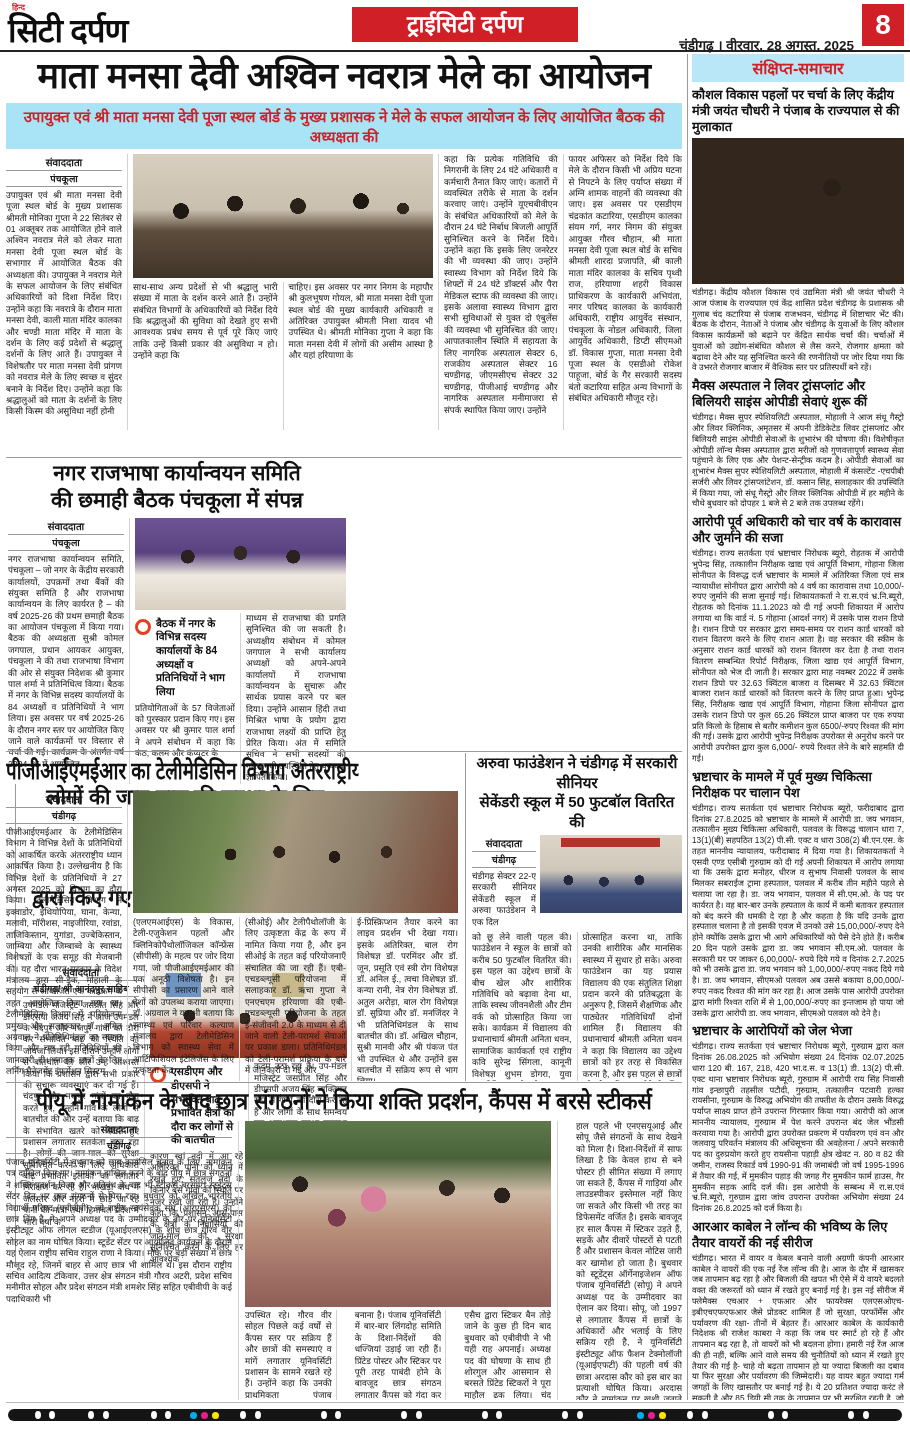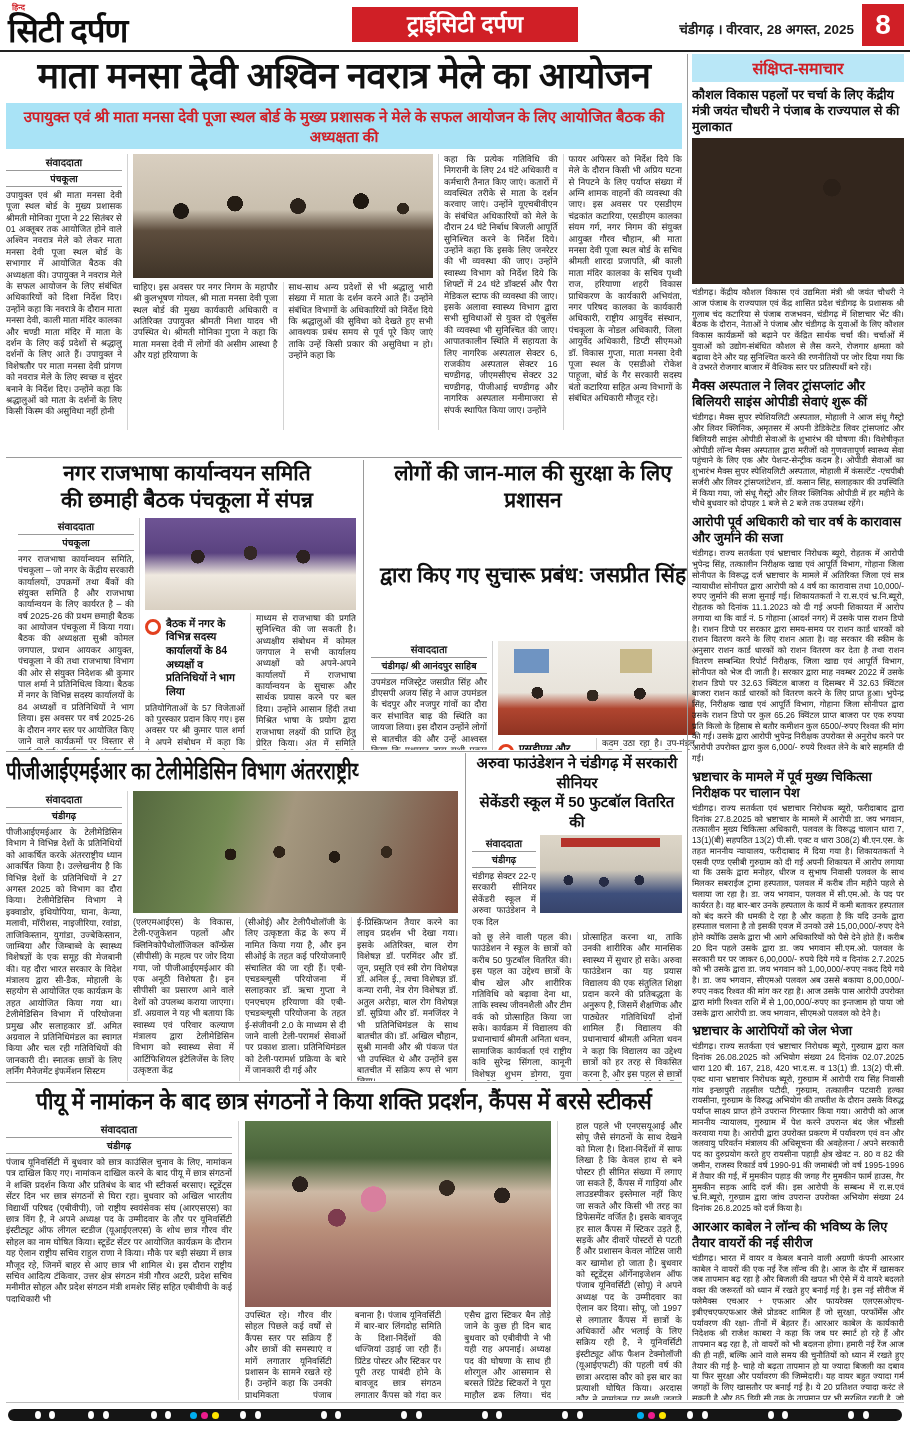--- a/index.html
+++ b/index.html
@@ -4,21 +4,21 @@
 <style>
   html,body{margin:0;padding:0;background:#fff;}
   .page{position:relative;width:910px;height:1431px;overflow:hidden;background:#fff;
         font-family:"Liberation Sans","DejaVu Sans",sans-serif;color:#1a1a1a;}
   
   .masthead{position:absolute;left:0;top:0;width:100%;height:50px;border-bottom:2px solid #222;}
   .logo-top{position:absolute;left:12px;top:1px;color:#d01f26;font-size:8px;font-weight:bold;}
   .logo{position:absolute;left:8px;top:7px;font-size:33px;font-weight:900;letter-spacing:-1px;color:#0d0d0d;}
   .banner{position:absolute;left:352px;top:7px;width:226px;height:35px;background:#d01f26;color:#fff;
           font-weight:900;font-size:23px;text-align:center;line-height:35px;}
-  .dateline{position:absolute;right:56px;top:20px;font-weight:bold;font-size:13.5px;}
+  .dateline{position:absolute;right:56px;top:36px;font-weight:bold;font-size:13.5px;}
   .pagenum{position:absolute;right:6px;top:4px;width:42px;height:42px;background:#d01f26;color:#fff;
            font-size:28px;font-weight:900;text-align:center;line-height:42px;}
   
   .hl{font-weight:900;text-align:center;color:#111;}
   .byline{ text-align:center;font-weight:bold;font-size:10px;border-bottom:1px solid #999;padding:1px 0;}
   .place{  text-align:center;font-weight:bold;font-size:9.5px;border-bottom:1px solid #999;padding:1px 0;margin-bottom:3px;}
   .bt{font-size:8.7px;line-height:1.31;text-align:justify;overflow:hidden;}
   .ph{background-size:cover;flex:none;}
   .pq{display:flex;gap:5px;font-weight:bold;font-size:10.5px;line-height:1.3;margin:4px 0;color:#111;text-align:left;}
   .pq-dot{width:10px;height:10px;border:3px solid #e2401f;border-radius:50%;flex:none;margin-top:2px;background:#fff;}
@@ -73,21 +73,21 @@
   .lead-h{font-size:36px;line-height:1.22;letter-spacing:-0.5px;}
   .lead-sub{background:#a9e3f6;color:#d01f26;font-weight:bold;font-size:15px;text-align:center;
             padding:3px 2px;margin-top:5px;}
   .lead-body{display:flex;margin-top:5px;height:276px;overflow:hidden;}
   .w-narrow{width:116px;flex:none;}
   .lead-mid{width:300px;flex:none;display:flex;flex-direction:column;}
   .lead-mid .mcols{display:flex;flex:1;overflow:hidden;margin-top:4px;}
   .lead-mid .mcols>*{flex:1;}
   .lead-mid .mcols>*+*{border-left:1px solid #d2d2d2;padding-left:5px;margin-left:5px;}
   
-  .row2{position:absolute;left:18px;top:460px;width:676px;height:290px;display:flex;}
+  .row2{position:absolute;left:8px;top:460px;width:676px;height:290px;display:flex;flex-direction:column;}
   .row2 .art{width:338px;flex:none;display:flex;flex-direction:column;overflow:hidden;}
   .row2 .art+.art{border-left:1px solid #9a9a9a;padding-left:7px;margin-left:7px;width:324px;gap:48px;}
   .art-h{font-size:21px;line-height:1.28;}
   .art-body{display:flex;flex:1;overflow:hidden;margin-top:4px;}
   .art-mid{flex:1;display:flex;flex-direction:column;overflow:hidden;}
   .art-mid .sub{display:flex;flex:1;overflow:hidden;margin-top:3px;}
   .art-mid .sub>*{flex:1;}
   .art-mid .sub>*+*{border-left:1px solid #d2d2d2;padding-left:5px;margin-left:5px;}
   
   .row3{position:absolute;left:6px;top:753px;width:676px;height:328px;display:flex;}
@@ -148,22 +148,22 @@
     <div class="lead-sub">उपायुक्त एवं श्री माता मनसा देवी पूजा स्थल बोर्ड के मुख्य प्रशासक ने मेले के सफल आयोजन के लिए आयोजित बैठक की अध्यक्षता की</div>
     <div class="lead-body">
       <div class="w-narrow">
         <div class="byline">संवाददाता</div>
         <div class="place">पंचकूला</div>
         <div class="bt">उपायुक्त एवं श्री माता मनसा देवी पूजा स्थल बोर्ड के मुख्य प्रशासक श्रीमती मोनिका गुप्ता ने 22 सितंबर से 01 अक्तूबर तक आयोजित होने वाले अश्विन नवरात्र मेले को लेकर माता मनसा देवी पूजा स्थल बोर्ड के सभागार में आयोजित बैठक की अध्यक्षता की। उपायुक्त ने नवरात्र मेले के सफल आयोजन के लिए संबंधित अधिकारियों को दिशा निर्देश दिए। उन्होंने कहा कि नवरात्रे के दौरान माता मनसा देवी, काली माता मंदिर कालका और चण्डी माता मंदिर में माता के दर्शन के लिए कई प्रदेशों से श्रद्धालु दर्शनों के लिए आते हैं। उपायुक्त ने विशेषतौर पर माता मनसा देवी प्रांगण को नवरात्र मेले के लिए स्वच्छ व सुंदर बनाने के निर्देश दिए। उन्होंने कहा कि श्रद्धालुओं को माता के दर्शनों के लिए किसी किस्म की असुविधा नहीं होनी</div>
       </div>
       <div class="lead-mid" style="border-left:1px solid #d2d2d2;padding-left:5px;margin-left:5px;">
         <div class="ph ph-meeting" style="height:124px;"></div>
         <div class="mcols">
+          <div class="bt">साथ-साथ अन्य प्रदेशों से भी श्रद्धालु भारी संख्या में माता के दर्शन करने आते हैं। उन्होंने संबंधित विभागों के अधिकारियों को निर्देश दिये कि श्रद्धालुओं की सुविधा को देखते हुए सभी आवश्यक प्रबंध समय से पूर्व पूरे किए जाएं ताकि उन्हें किसी प्रकार की असुविधा न हो। उन्होंने कहा कि</div>
           <div class="bt">चाहिए। इस अवसर पर नगर निगम के महापौर श्री कुलभूषण गोयल, श्री माता मनसा देवी पूजा स्थल बोर्ड की मुख्य कार्यकारी अधिकारी व अतिरिक्त उपायुक्त श्रीमती निशा यादव भी उपस्थित थे। श्रीमती मोनिका गुप्ता ने कहा कि माता मनसा देवी में लोगों की असीम आस्था है और यहां हरियाणा के</div>
-          <div class="bt">साथ-साथ अन्य प्रदेशों से भी श्रद्धालु भारी संख्या में माता के दर्शन करने आते हैं। उन्होंने संबंधित विभागों के अधिकारियों को निर्देश दिये कि श्रद्धालुओं की सुविधा को देखते हुए सभी आवश्यक प्रबंध समय से पूर्व पूरे किए जाएं ताकि उन्हें किसी प्रकार की असुविधा न हो। उन्होंने कहा कि</div>
         </div>
       </div>
       <div class="bt" style="flex:1;border-left:1px solid #d2d2d2;padding-left:5px;margin-left:5px;">कहा कि प्रत्येक गतिविधि की निगरानी के लिए 24 घंटे अधिकारी व कर्मचारी तैनात किए जाएं। कतारों में व्यवस्थित तरीके से माता के दर्शन करवाए जाएं। उन्होंने यूएचबीवीएन के संबंधित अधिकारियों को मेले के दौरान 24 घंटे निर्बाध बिजली आपूर्ति सुनिश्चित करने के निर्देश दिये। उन्होंने कहा कि इसके लिए जनरेटर की भी व्यवस्था की जाए। उन्होंने स्वास्थ्य विभाग को निर्देश दिये कि शिफ्टों में 24 घंटे डॉक्टर्स और पैरा मेडिकल स्टाफ की व्यवस्था की जाए। इसके अलावा स्वास्थ्य विभाग द्वारा सभी सुविधाओं से युक्त दो एंबुलेंस की व्यवस्था भी सुनिश्चित की जाए। आपातकालीन स्थिति में सहायता के लिए नागरिक अस्पताल सेक्टर 6, राजकीय अस्पताल सेक्टर 16 चण्डीगढ़, जीएमसीएच सेक्टर 32 चण्डीगढ़, पीजीआई चण्डीगढ़ और नागरिक अस्पताल मनीमाजरा से संपर्क स्थापित किया जाए। उन्होंने</div>
       <div class="bt" style="flex:1;border-left:1px solid #d2d2d2;padding-left:5px;margin-left:5px;">फायर अफिसर को निर्देश दिये कि मेले के दौरान किसी भी अप्रिय घटना से निपटने के लिए पर्याप्त संख्या में अग्नि शामक वाहनों की व्यवस्था की जाए। इस अवसर पर एसडीएम चंद्रकांत कटारिया, एसडीएम कालका संयम गर्ग, नगर निगम की संयुक्त आयुक्त गौरव चौहान, श्री माता मनसा देवी पूजा स्थल बोर्ड के सचिव श्रीमती शारदा प्रजापति, श्री काली माता मंदिर कालका के सचिव पृथ्वी राज, हरियाणा शहरी विकास प्राधिकरण के कार्यकारी अभियंता, नगर परिषद कालका के कार्यकारी अधिकारी, राष्ट्रीय आयुर्वेद संस्थान, पंचकूला के नोडल अधिकारी, जिला आयुर्वेद अधिकारी, डिप्टी सीएमओ डॉ. विकास गुप्ता, माता मनसा देवी पूजा स्थल के एसडीओ रोकेश पाहूजा, बोर्ड के गैर सरकारी सदस्य बंतो कटारिया सहित अन्य विभागों के संबंधित अधिकारी मौजूद रहे।</div>
     </div>
   </section>
 
   <div class="sep-h" style="left:6px;top:457px;width:676px;"></div>
 
   <section class="row2">

